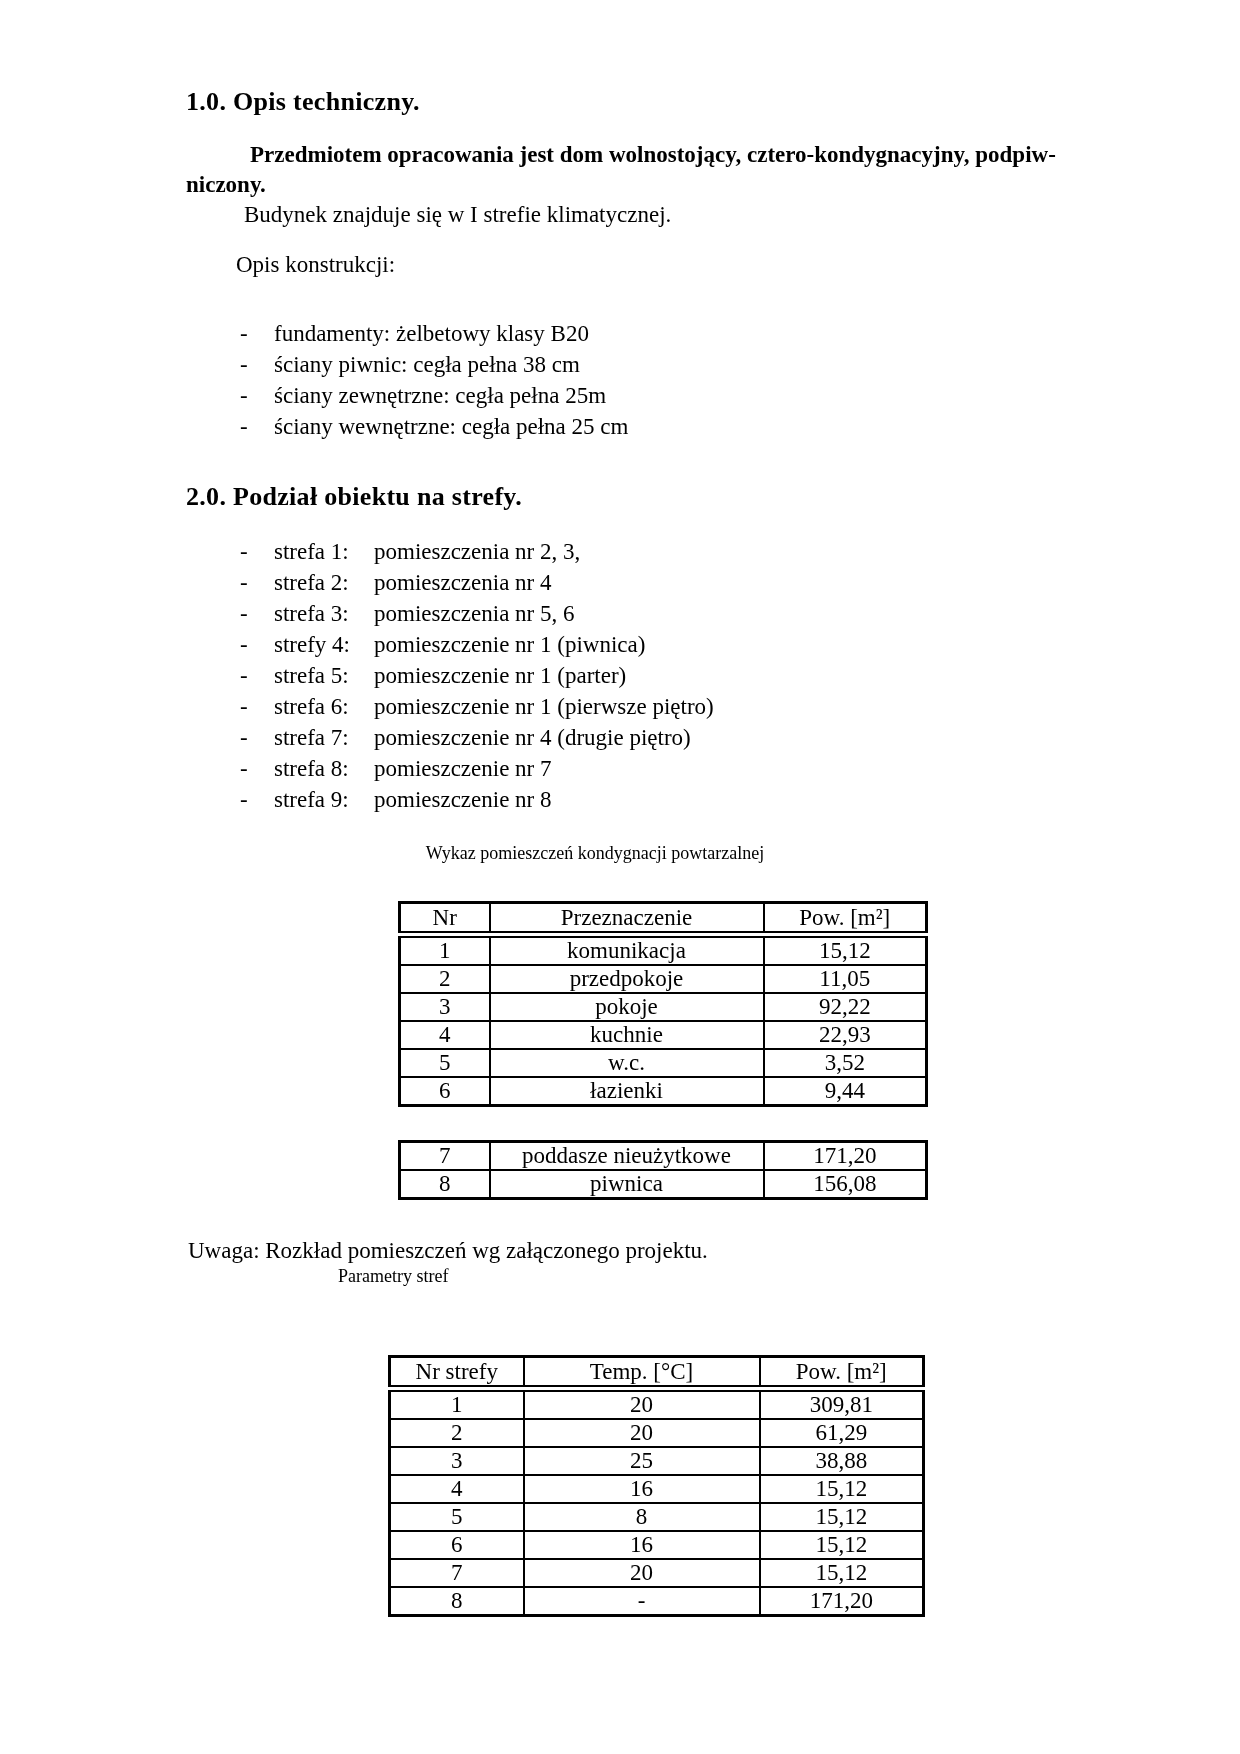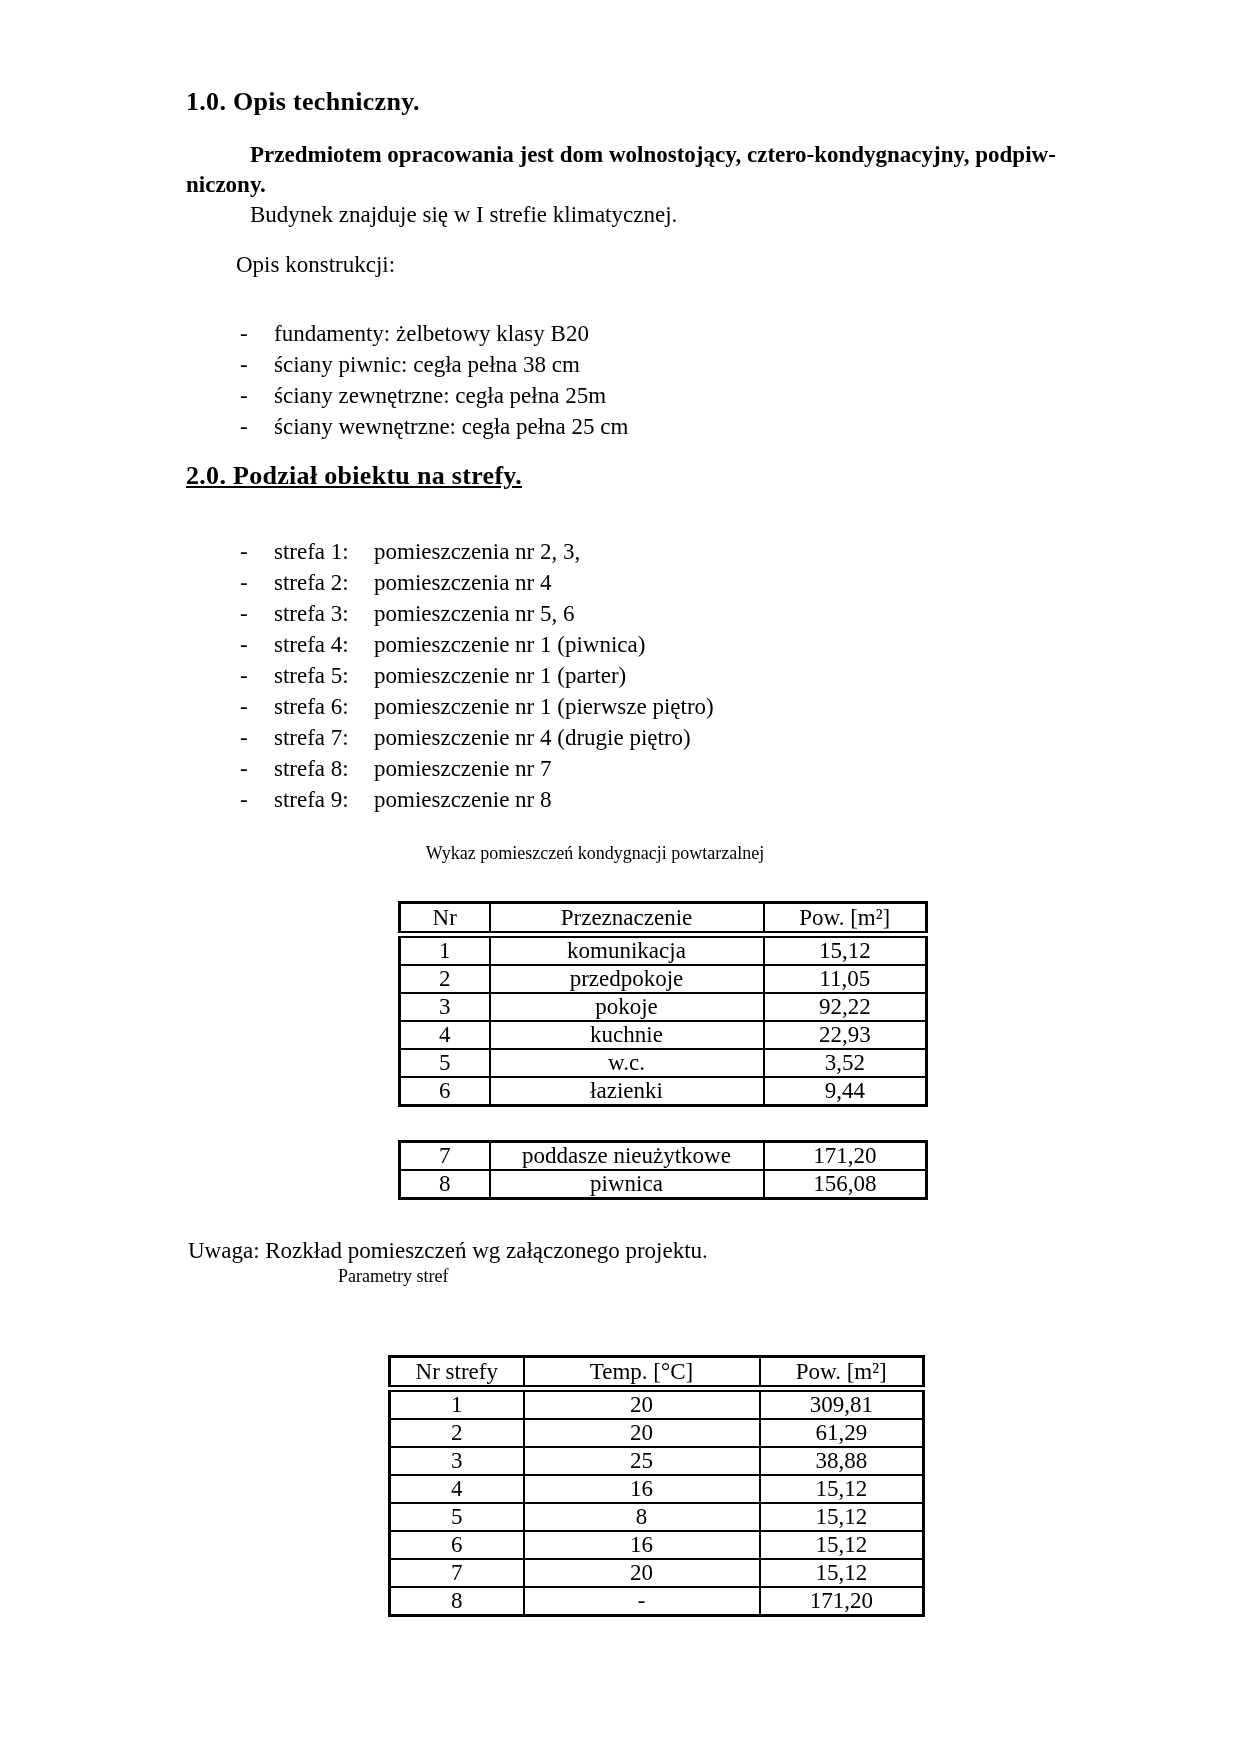--- a/index.html
+++ b/index.html
@@ -60,21 +60,21 @@
 </style>
 </head>
 <body>
 
 <div class="page">
 
   <div class="abs h1" style="left:186px; top:86px;">1.0. Opis techniczny.</div>
 
   <p class="abs body-text indent" style="left:186px; top:140px; width:880px;"><span>Przedmiotem opracowania jest dom wolnostojący, cztero-kondygnacyjny, podpiw-</span><br><span>niczony.</span></p>
 
-  <p class="abs body-text" style="left:250px; top:200px;">Budynek znajduje się w I strefie klimatycznej.</p>
+  <p class="abs body-text" style="left:244px; top:200px;">Budynek znajduje się w I strefie klimatycznej.</p>
 
   <div class="abs body-text" style="left:236px; top:250px;">Opis konstrukcji:</div>
 
   <div class="abs list" style="left:240px; top:318px;">
       <div class="list-row">
         <span class="dash-col">-</span>
         <span>fundamenty: żelbetowy klasy B20</span>
       </div>
       <div class="list-row">
         <span class="dash-col">-</span>
@@ -83,41 +83,41 @@
       <div class="list-row">
         <span class="dash-col">-</span>
         <span>ściany zewnętrzne: cegła pełna 25m</span>
       </div>
       <div class="list-row">
         <span class="dash-col">-</span>
         <span>ściany wewnętrzne: cegła pełna 25 cm</span>
       </div>
     </div>
 
-  <div class="abs h1" style="left:186px; top:460px;text-decoration:underline;">2.0. Podział obiektu na strefy.</div>
+  <div class="abs h1" style="left:186px; top:481px;">2.0. Podział obiektu na strefy.</div>
 
   <div class="abs list" style="left:240px; top:536px;">
       <div class="list-row">
         <span class="dash-col">-</span>
         <span class="zone-label-col">strefa 1:</span>
         <span>pomieszczenia nr 2, 3,</span>
       </div>
       <div class="list-row">
         <span class="dash-col">-</span>
         <span class="zone-label-col">strefa 2:</span>
         <span>pomieszczenia nr 4</span>
       </div>
       <div class="list-row">
         <span class="dash-col">-</span>
         <span class="zone-label-col">strefa 3:</span>
         <span>pomieszczenia nr 5, 6</span>
       </div>
       <div class="list-row">
         <span class="dash-col">-</span>
-        <span class="zone-label-col">strefa 4:</span>
+        <span class="zone-label-col">strefy 4:</span>
         <span>pomieszczenie nr 1 (piwnica)</span>
       </div>
       <div class="list-row">
         <span class="dash-col">-</span>
         <span class="zone-label-col">strefa 5:</span>
         <span>pomieszczenie nr 1 (parter)</span>
       </div>
       <div class="list-row">
         <span class="dash-col">-</span>
         <span class="zone-label-col">strefa 6:</span>

